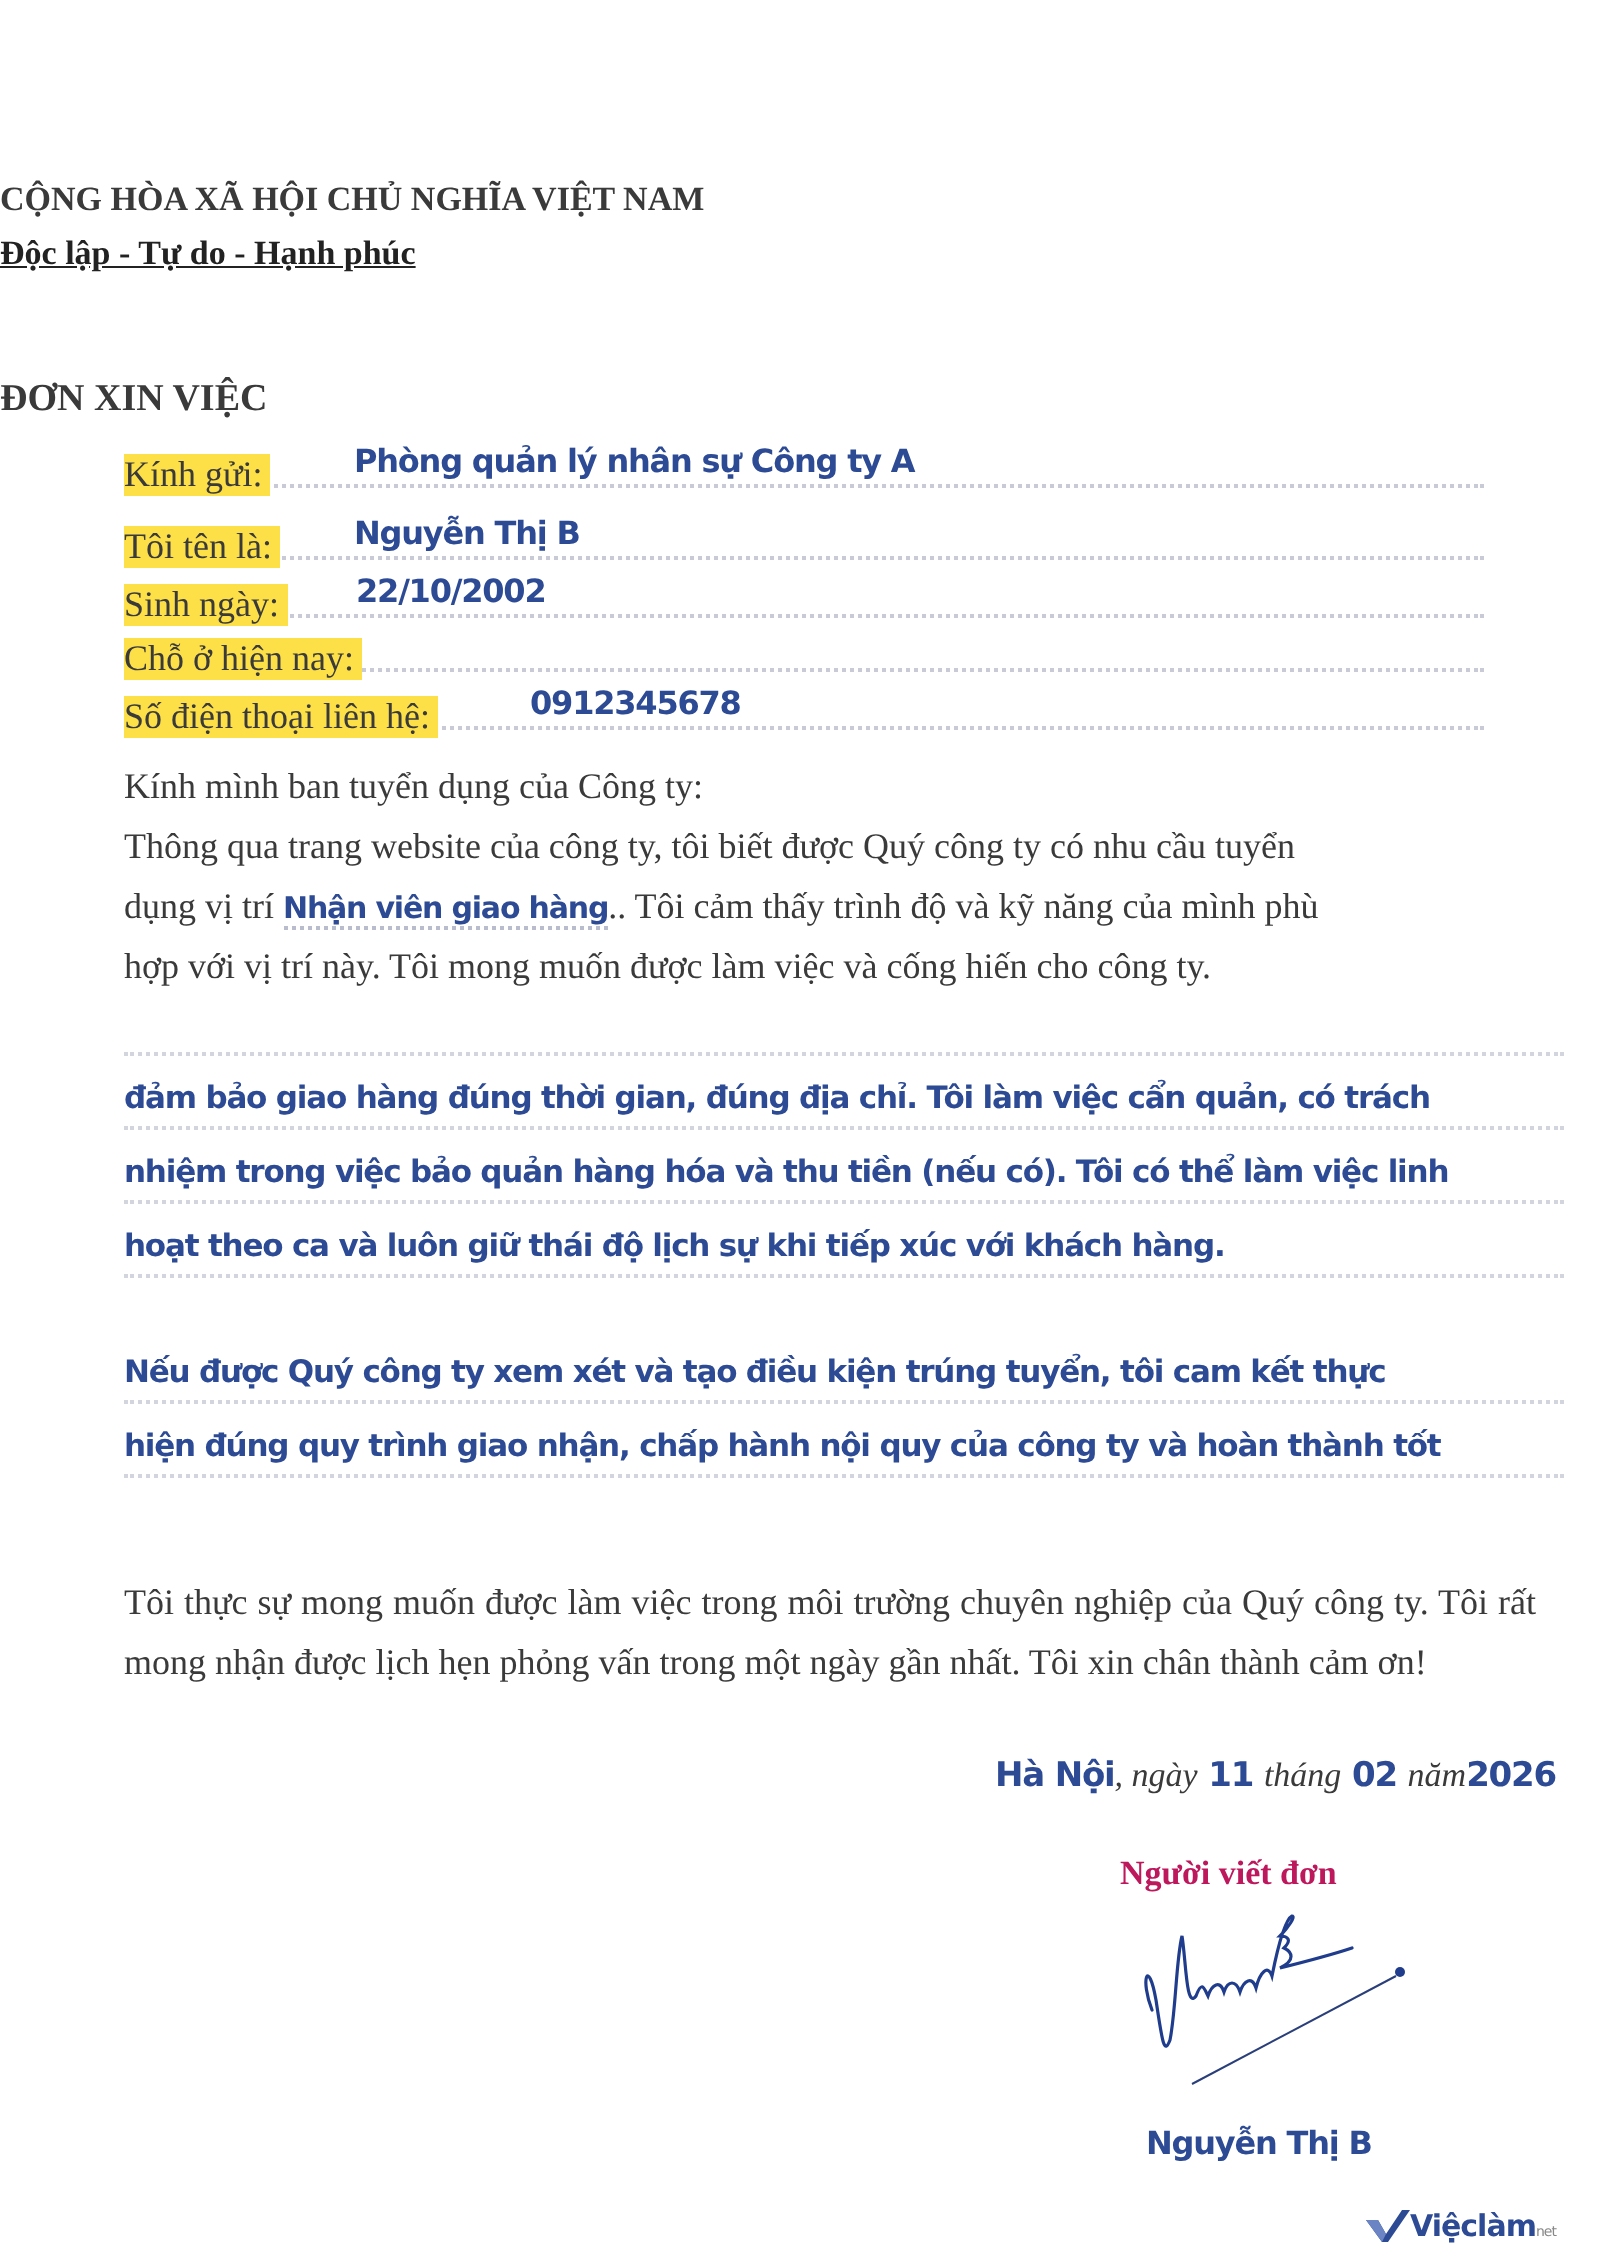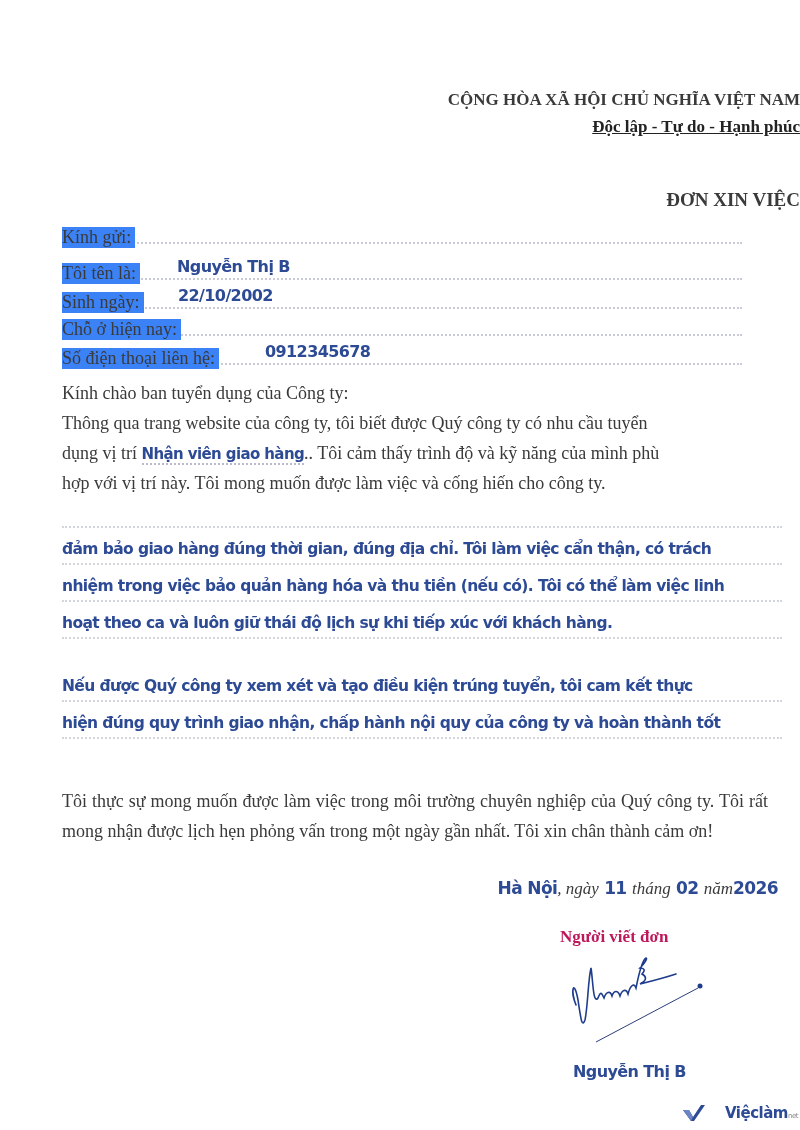--- a/index.html
+++ b/index.html
@@ -1,53 +1,54 @@
 <!DOCTYPE html>
 <html><head>
 <meta charset="utf-8">
 <style>
   html, body { margin:0; padding:0; background:#ffffff; }
   body { width:800px; height:1130px; position:relative; overflow:hidden; }
   .serif { font-family: "Liberation Serif", "DejaVu Serif", serif; color:#3a3a3a; }
   .fill { font-family: "DejaVu Sans", "Liberation Sans", sans-serif; color:#2d4a94; font-weight:bold; letter-spacing:-0.6px; }
   .abs { position:absolute; }
-  .center { left:0; right:0; text-align:right; }
+  .center { left:0; right:0; text-align:left; }
   .hdr1 { top:90px; font-size:17px; font-weight:bold; color:#3a3a3a; }
   .hdr2 { top:117px; font-size:17px; font-weight:bold; text-decoration:underline; color:#222; }
   .title { top:189px; font-size:19px; font-weight:bold; color:#3a3a3a; }
   .row { position:absolute; left:62px; width:680px; height:28px; }
-  .row .lbl { position:absolute; left:0; bottom:0; font-size:18px; background:#3b82f6; padding-right:4px; z-index:2; }
+  .row .lbl { position:absolute; left:0; bottom:0; font-size:18px; background:#fde047; padding-right:4px; z-index:2; }
   .row .dots { position:absolute; left:0; right:0; bottom:4px; border-bottom:2px dotted #c8cad6; z-index:1; }
   .row .val { position:absolute; bottom:8px; font-size:16px; z-index:3; }
   .para { position:absolute; left:62px; width:706px; font-size:18px; line-height:30px; text-align:justify; }
   .fillpara { position:absolute; left:62px; width:700px; }
   .fillline { position:relative; height:37px; }
   .fillline .dots { position:absolute; left:0; right:-20px; bottom:2px; border-bottom:2px dotted #d2d4de; }
   .fillline .t { position:absolute; left:0; bottom:9px; font-size:15.5px; white-space:nowrap; }
   .inline-fill { display:inline-block; border-bottom:2px dotted #b8bccc; line-height:18px; font-size:15px; }
   .date { position:absolute; top:878px; right:22px; font-size:17px; white-space:nowrap;margin-left:10px; }
   .date i { font-family:"Liberation Serif", serif; color:#3a3a3a; font-weight:normal; letter-spacing:0; }
   .signer { position:absolute; top:927px; left:560px; font-size:17px; font-weight:bold; color:#be185d; }
   .name-bottom { position:absolute; top:1062px; left:573px; font-size:16px; }
-  .logo { position:absolute; top:1104px; left:683px; display:flex; align-items:center; gap:20px; }
+  .logo { position:absolute; top:1104px; left:683px; display:flex; align-items:center; gap:0; }
   .logo .txt { font-family:"DejaVu Sans", sans-serif; font-weight:bold; font-size:15px; color:#2d4a94; letter-spacing:-0.5px; }
   .logo .net { font-size:7px; color:#888; font-weight:normal; }
 </style>
 </head>
 <body>
 
 <div>
 
   <div class="abs center serif hdr1">CỘNG HÒA XÃ HỘI CHỦ NGHĨA VIỆT NAM</div>
   <div class="abs center serif hdr2"><span>Độc lập - Tự do - Hạnh phúc</span></div>
   <div class="abs center serif title">ĐƠN XIN VIỆC</div>
 
   <div class="row" style="top:220px">
     <span class="lbl serif">Kính gửi:</span>
     <span class="dots"></span>
+    <span class="val fill" style="left:115px">Phòng quản lý nhân sự Công ty A</span>
   </div>
   <div class="row" style="top:256px">
     <span class="lbl serif">Tôi tên là:</span>
     <span class="dots"></span>
     <span class="val fill" style="left:115px">Nguyễn Thị B</span>
   </div>
   <div class="row" style="top:285px">
     <span class="lbl serif">Sinh ngày:</span>
     <span class="dots"></span>
     <span class="val fill" style="left:116px">22/10/2002</span>
@@ -56,33 +57,33 @@
     <span class="lbl serif">Chỗ ở hiện nay:</span>
     <span class="dots"></span>
   </div>
   <div class="row" style="top:341px">
     <span class="lbl serif">Số điện thoại liên hệ:</span>
     <span class="dots"></span>
     <span class="val fill" style="left:203px">0912345678</span>
   </div>
 
   <div class="para serif" style="top:378px">
-    <div>Kính chào ban tuyển dụng của Công ty:</div>
+    <div>Kính mình ban tuyển dụng của Công ty:</div>
     <div style="white-space:nowrap">Thông qua trang website của công ty, tôi biết được Quý công ty có nhu cầu tuyển</div>
     <div style="white-space:nowrap"><span>dụng vị trí </span><span class="inline-fill fill">Nhận viên giao hàng</span><span>.. Tôi cảm thấy trình độ và kỹ năng của mình phù</span></div>
     <div style="white-space:nowrap">hợp với vị trí này. Tôi mong muốn được làm việc và cống hiến cho công ty.</div>
   </div>
 
   <div class="fillpara" style="top:493px">
     <div class="fillline">
         <span class="dots"></span>
       </div>
     <div class="fillline">
         <span class="dots"></span>
-        <span class="t fill">đảm bảo giao hàng đúng thời gian, đúng địa chỉ. Tôi làm việc cẩn thận, có trách</span>
+        <span class="t fill">đảm bảo giao hàng đúng thời gian, đúng địa chỉ. Tôi làm việc cẩn quản, có trách</span>
       </div>
     <div class="fillline">
         <span class="dots"></span>
         <span class="t fill">nhiệm trong việc bảo quản hàng hóa và thu tiền (nếu có). Tôi có thể làm việc linh</span>
       </div>
     <div class="fillline">
         <span class="dots"></span>
         <span class="t fill">hoạt theo ca và luôn giữ thái độ lịch sự khi tiếp xúc với khách hàng.</span>
       </div>
   </div>

